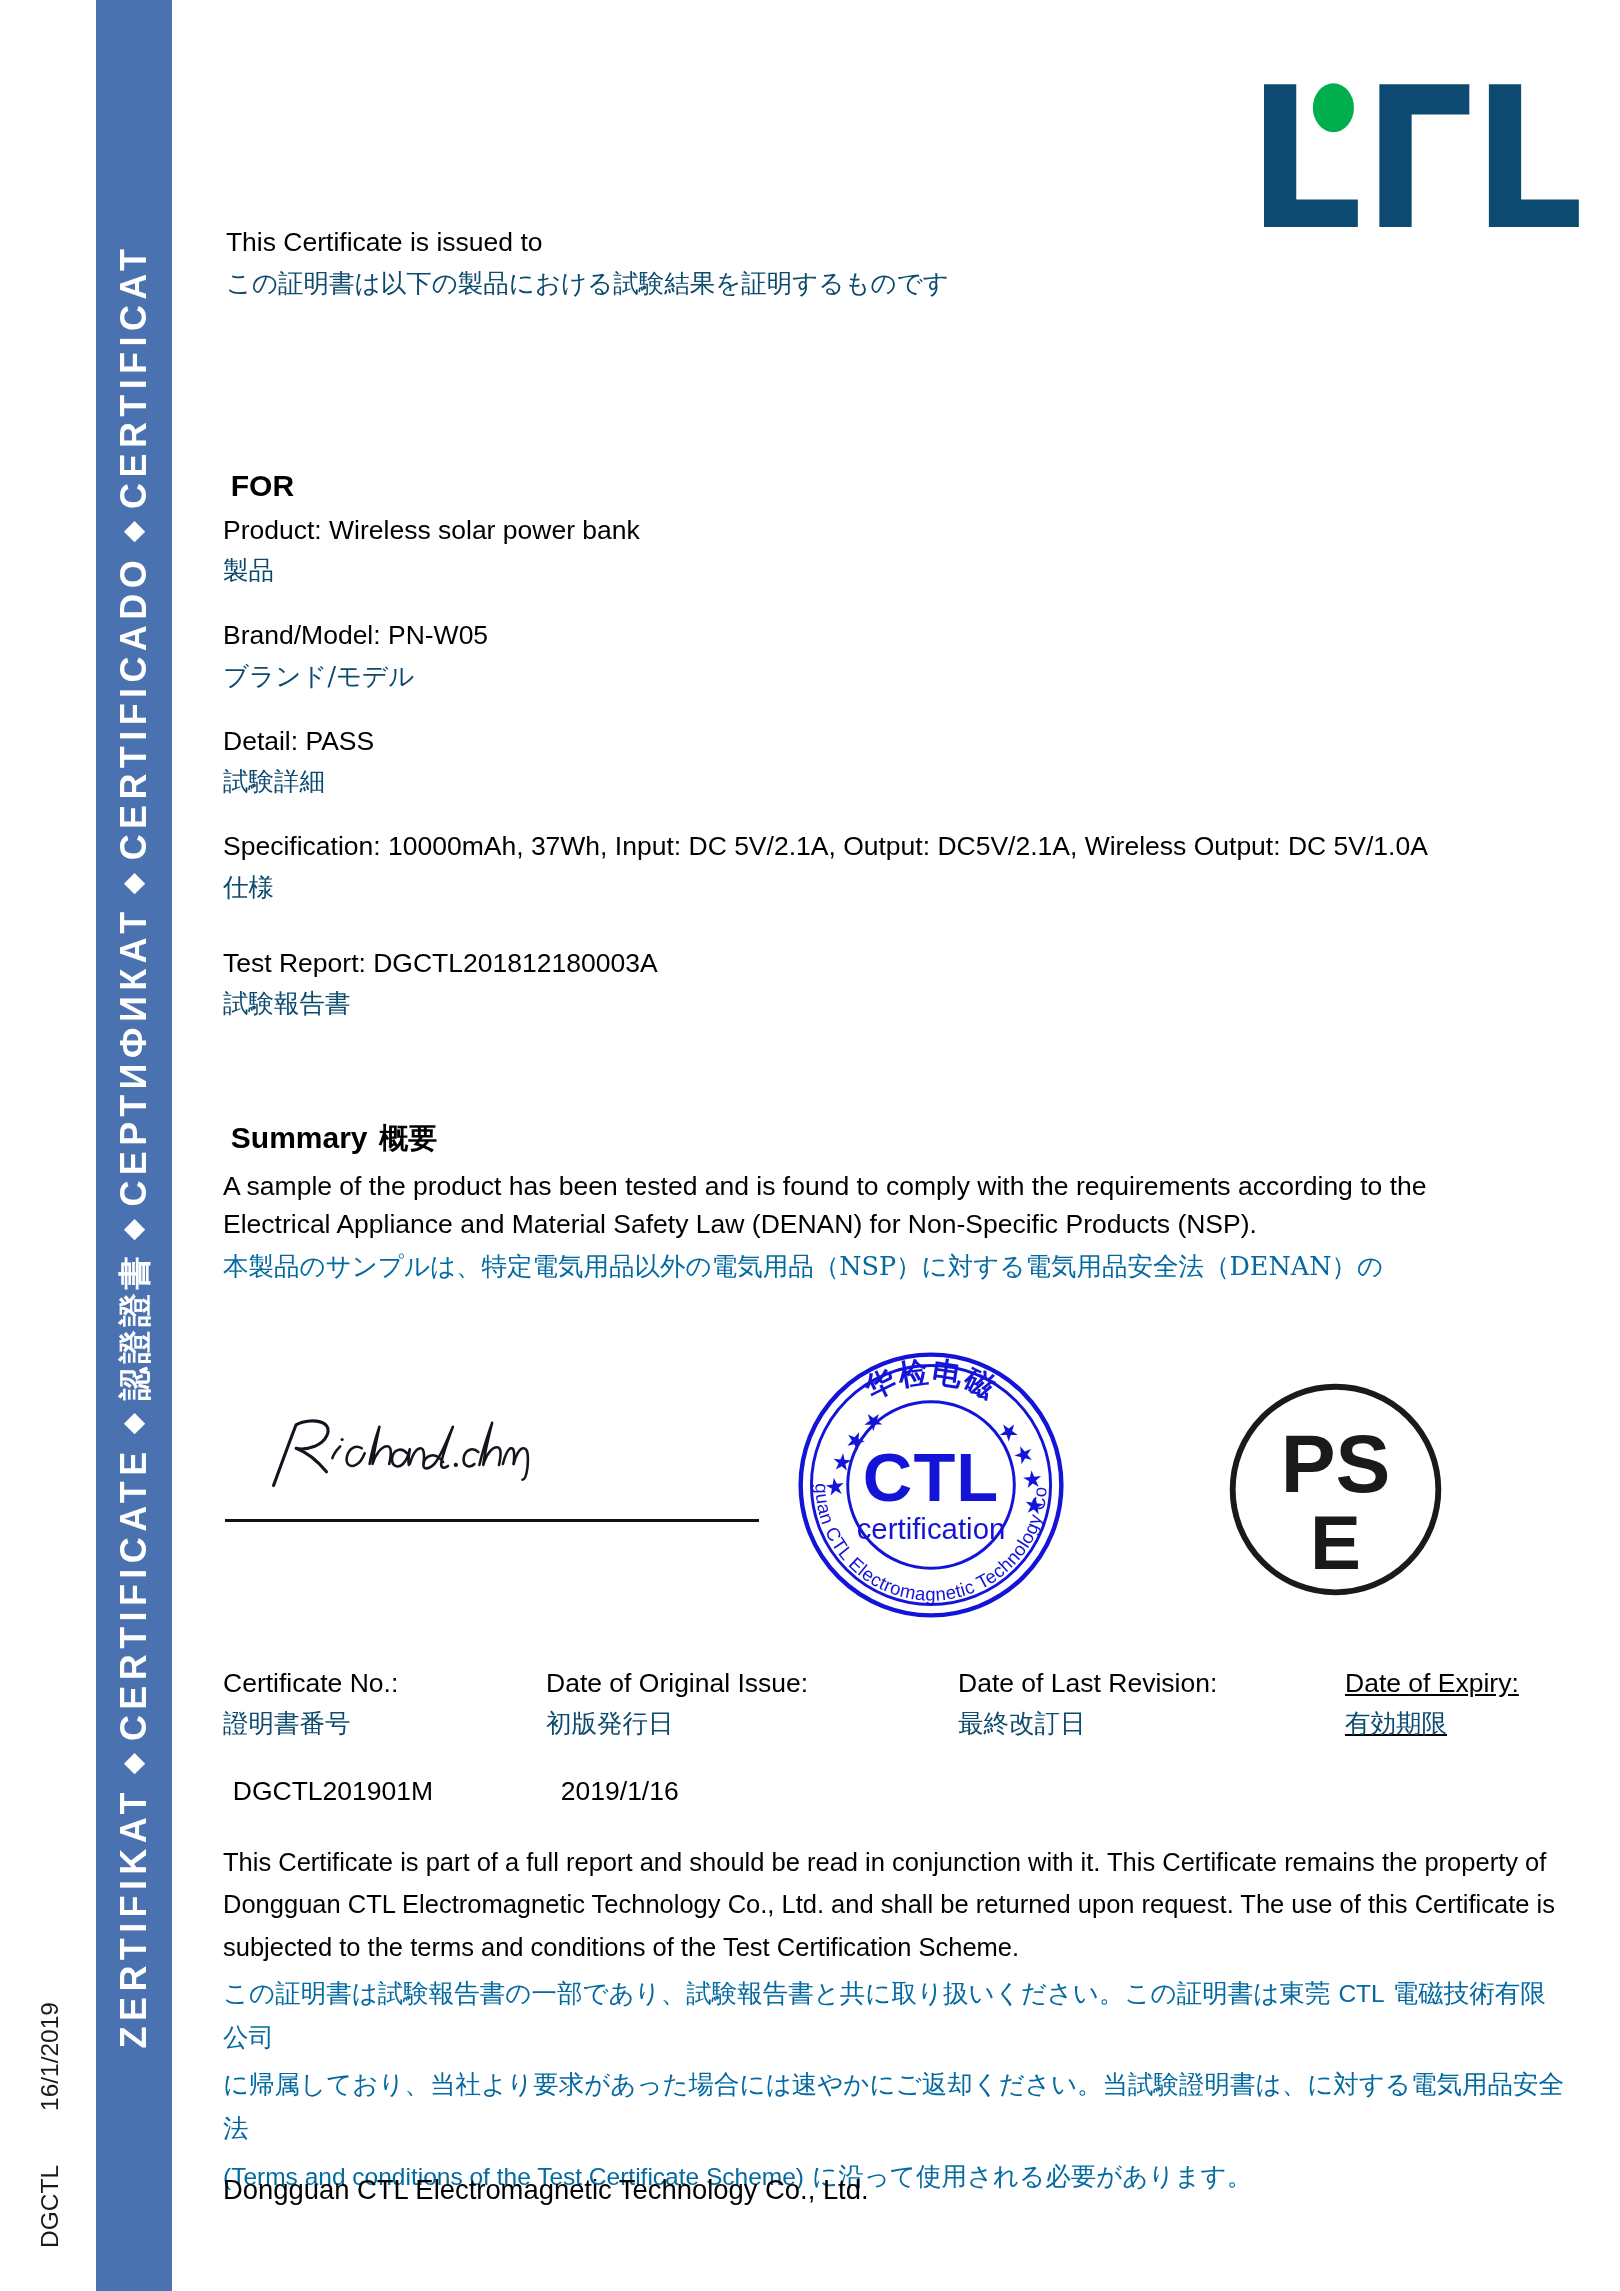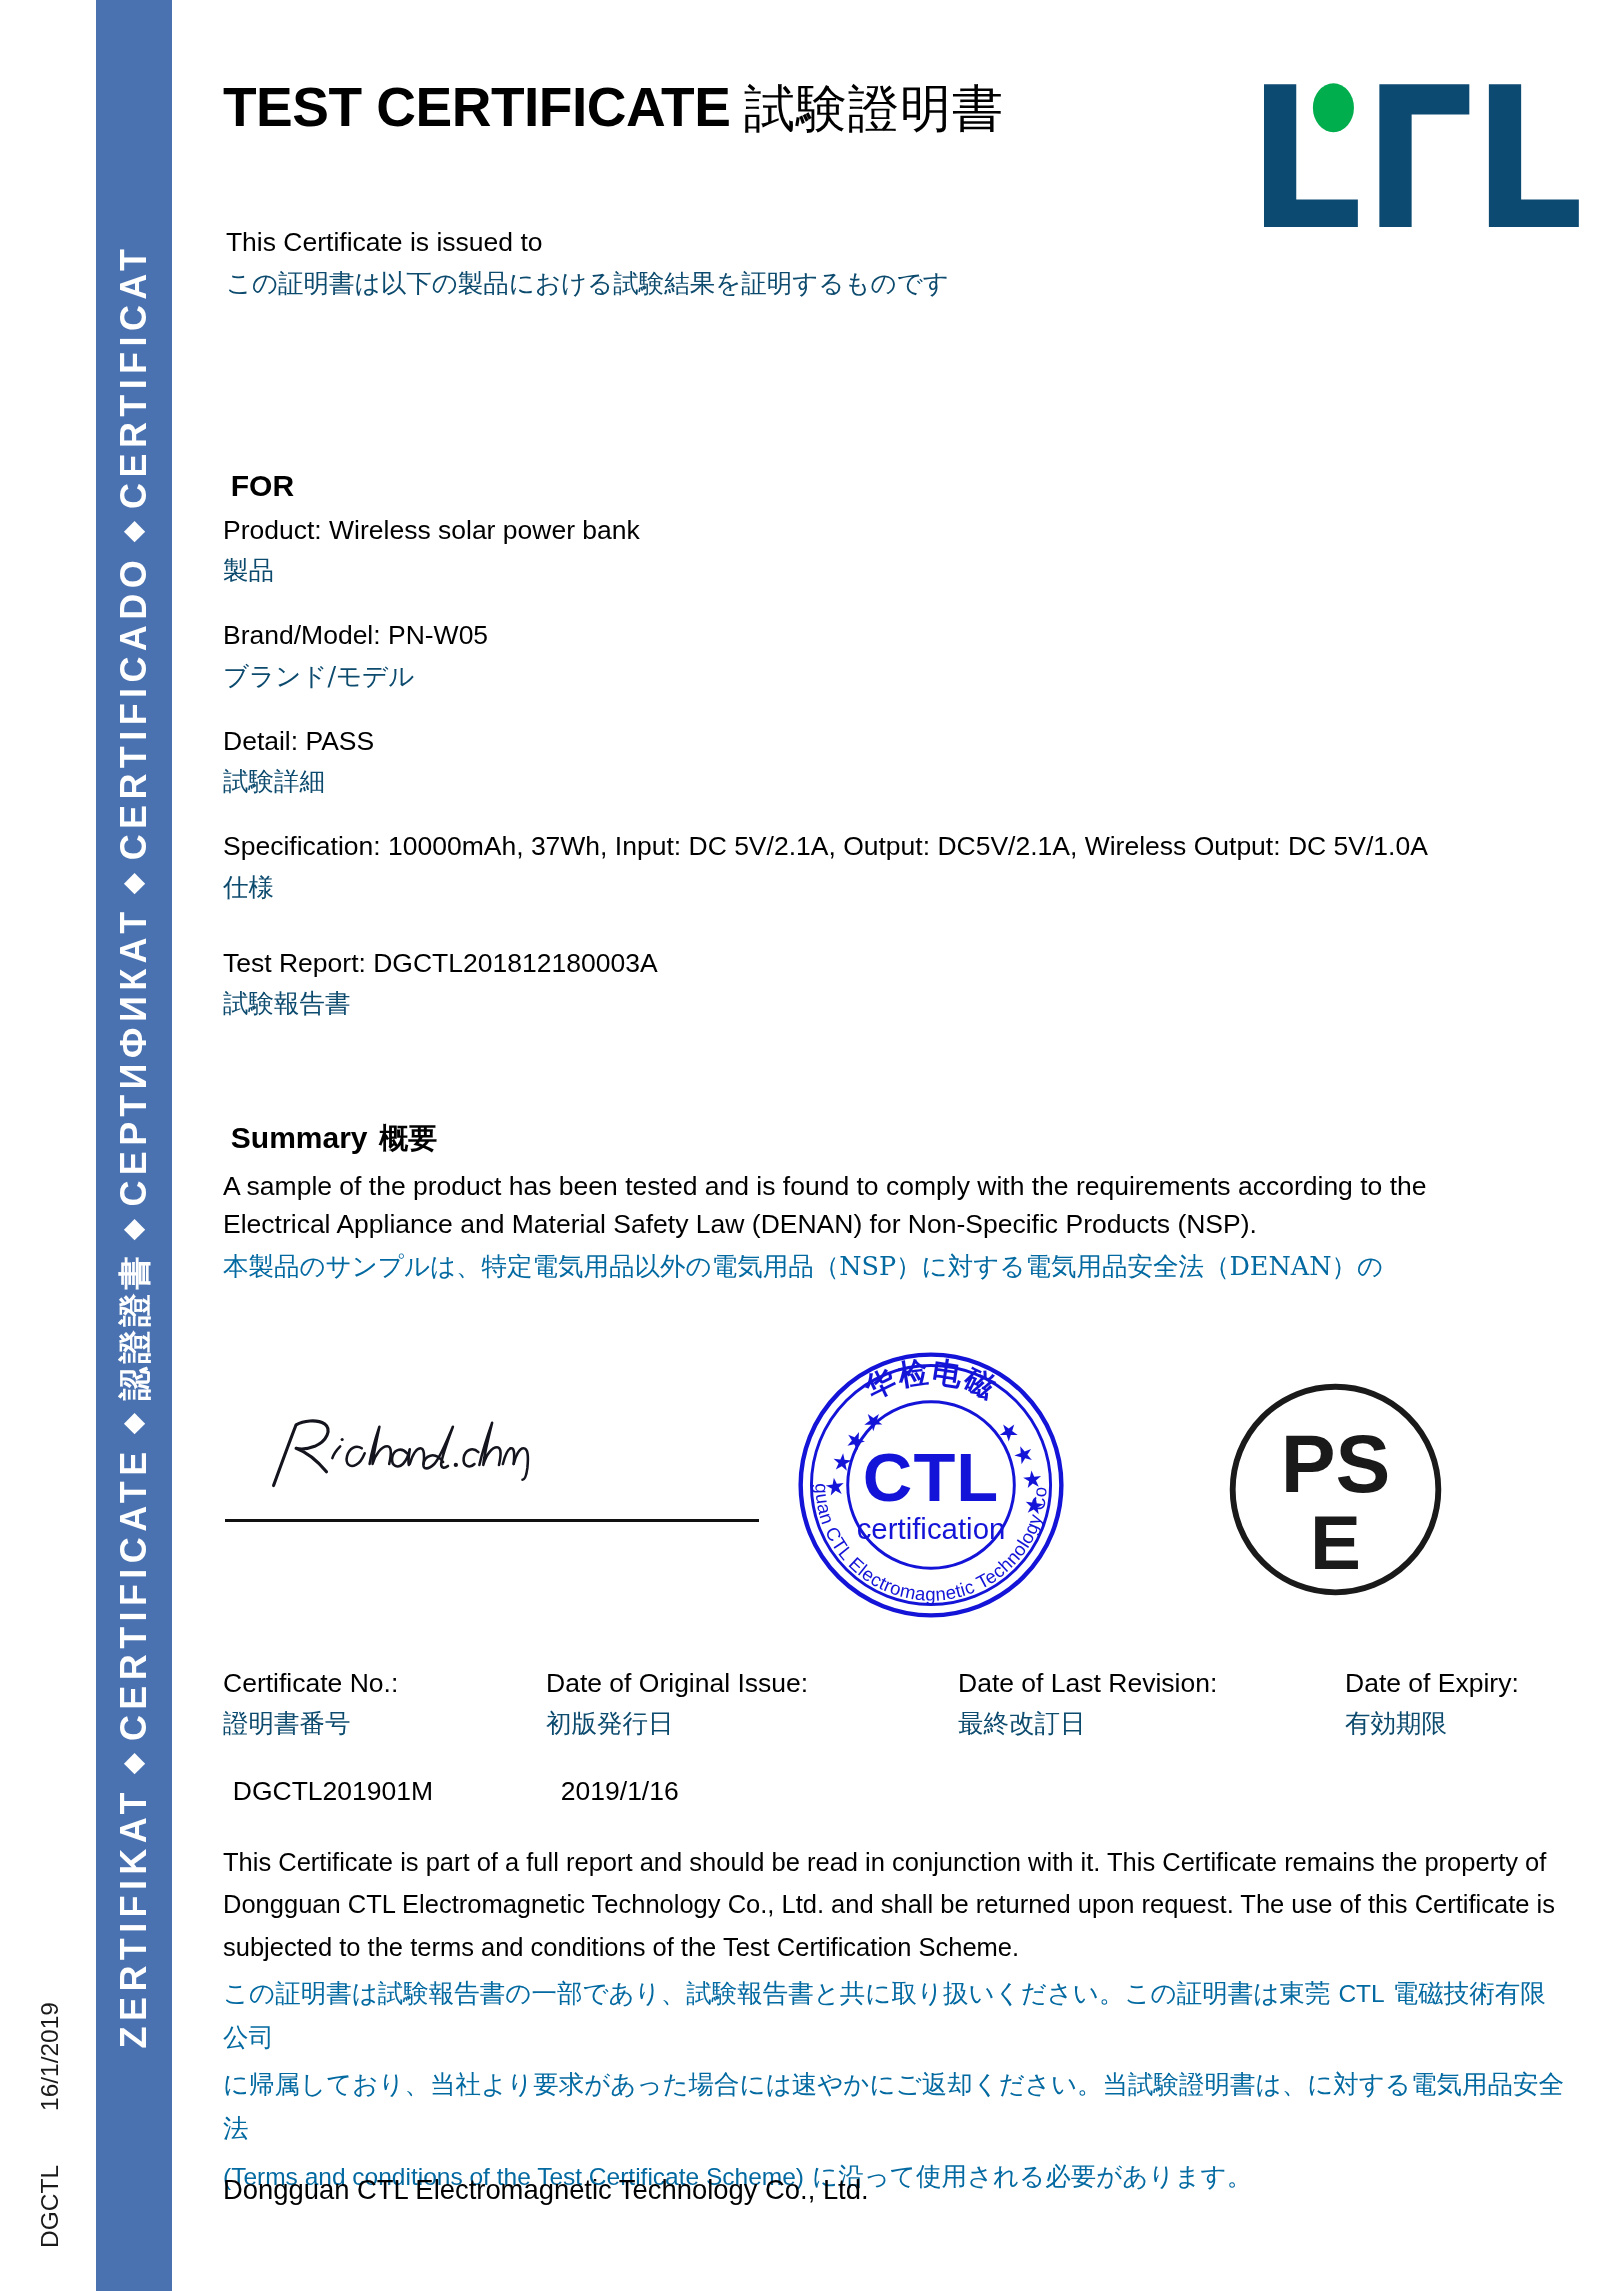--- a/index.html
+++ b/index.html
@@ -206,21 +206,21 @@
     position: absolute;
     top: 1666px;
     left: 0px;
     width: 1353px;
   }
   .cert-row { display: flex; }
   .cert-col { flex: none; }
   .c1 { width: 323px; }
   .c2 { width: 412px; }
   .c3 { width: 387px; }
-  .c4 { width: 225px; }
+  .c4 { width: 225px; text-decoration: underline; }
   .cert-col .en { font-size: 26.5px; }
   .cert-col .jpn { font-size: 25.5px; margin-top: 4.9px; }
   .cert-values { display: flex; margin-top: 33px; }
   .cert-values .v1 { width: 323px; padding-left: 9.8px; }
   .cert-values .v2 { width: 412px; padding-left: 7.8px; }
   .cert-values .en { font-size: 26.5px; }
 
   
   .disclaimer {
     position: absolute;
@@ -264,25 +264,20 @@
       <span class="side-text">СЕРТИФИКАТ</span>
       <span class="side-sep"></span>
       <span class="side-text">CERTIFICADO</span>
       <span class="side-sep"></span>
       <span class="side-text">CERTIFICAT</span>
     </div>
   </div>
 
   <div class="content">
 
-    <div class="title-row">
-      <div class="doc-title">
-        <span>TEST CERTIFICATE</span><span class="jp">試験證明書</span>
-      </div>
-    </div>
 
     <div class="logo">
       <svg width="323" height="176" viewBox="0 0 330 180" xmlns="http://www.w3.org/2000/svg">
 
         <path d="M8 34 L41 34 L41 152 L104 152 L104 180 L8 180 Z" fill="#0d4a72"></path>
 
         <ellipse cx="79" cy="58" rx="21" ry="25" fill="#00ae4d"></ellipse>
 
         <path d="M126 34 L218 34 L218 65 L159 65 L159 180 L126 180 Z" fill="#0d4a72"></path>
 

